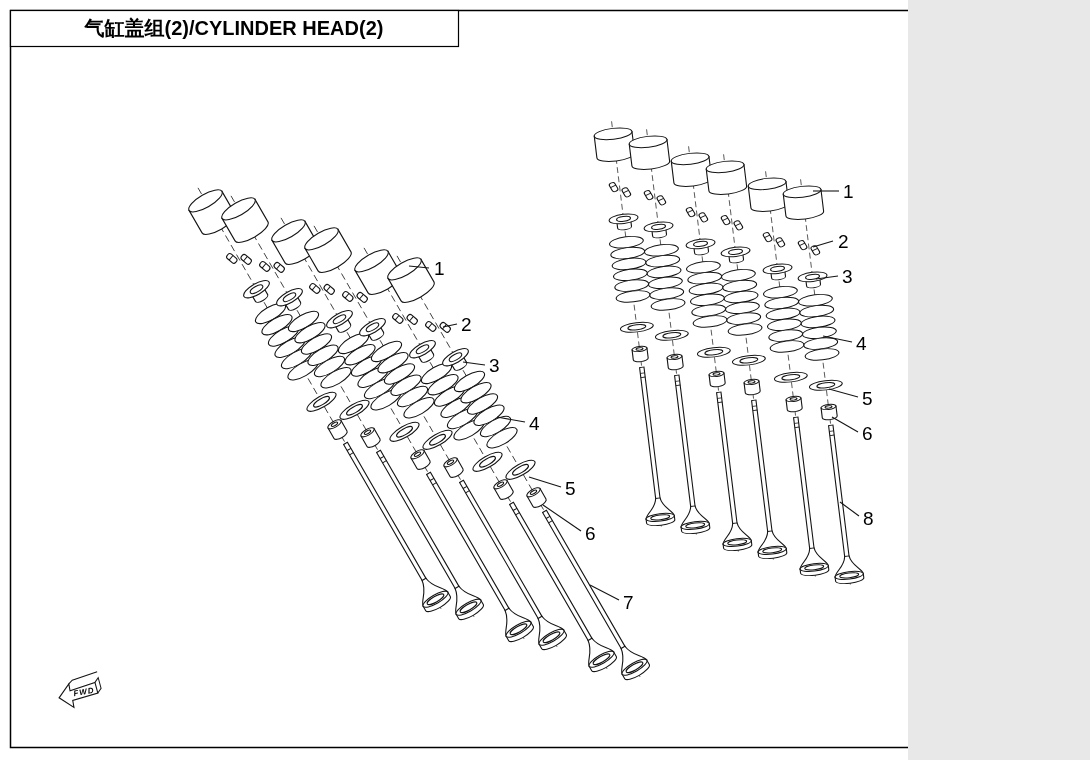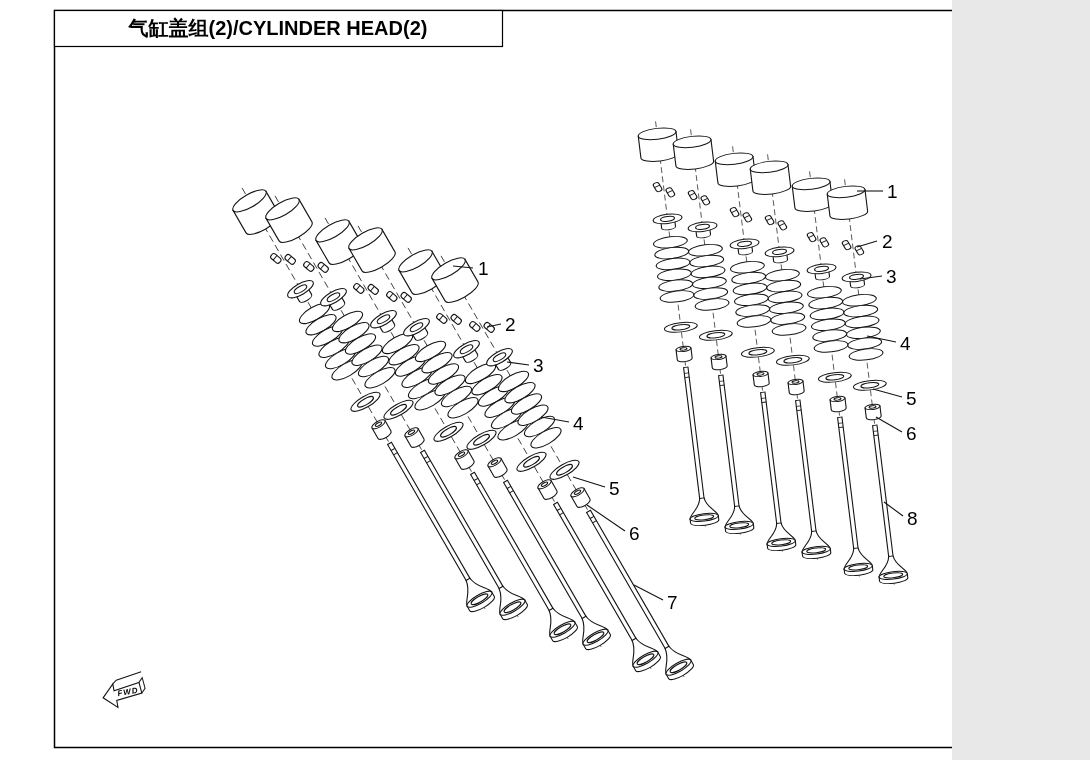--- a/index.html
+++ b/index.html
@@ -1,20 +1,19 @@
 <!DOCTYPE html>
 <html><head>
 <meta charset="utf-8">
 <style>
   html, body { margin: 0; padding: 0; background: #e8e8e8; }
   .page {
     width: 908px; height: 760px; position: relative;
     background: #ffffff; overflow: hidden;
     font-family: "Liberation Sans", sans-serif;
-    padding-left: 44px;
   }
   svg { display: block; }
   .part   { fill: #ffffff; stroke: #141414; stroke-width: 1.1; }
   .ln     { stroke: #141414; stroke-width: 1; fill: none; }
   .axis   { stroke: #2a2a2a; stroke-width: 0.8; stroke-dasharray: 7 4; fill: none; }
   .frame  { fill: none; stroke: #000000; stroke-width: 1.5; }
   .titlebox { fill: #ffffff; stroke: #000000; stroke-width: 1.2; }
   .title-text   { font: bold 20px "Liberation Sans", sans-serif; fill: #000; }
   .callout-line { stroke: #141414; stroke-width: 1.1; fill: none; }
   .callout-text { font: 19px "Liberation Sans", sans-serif; fill: #000; }

